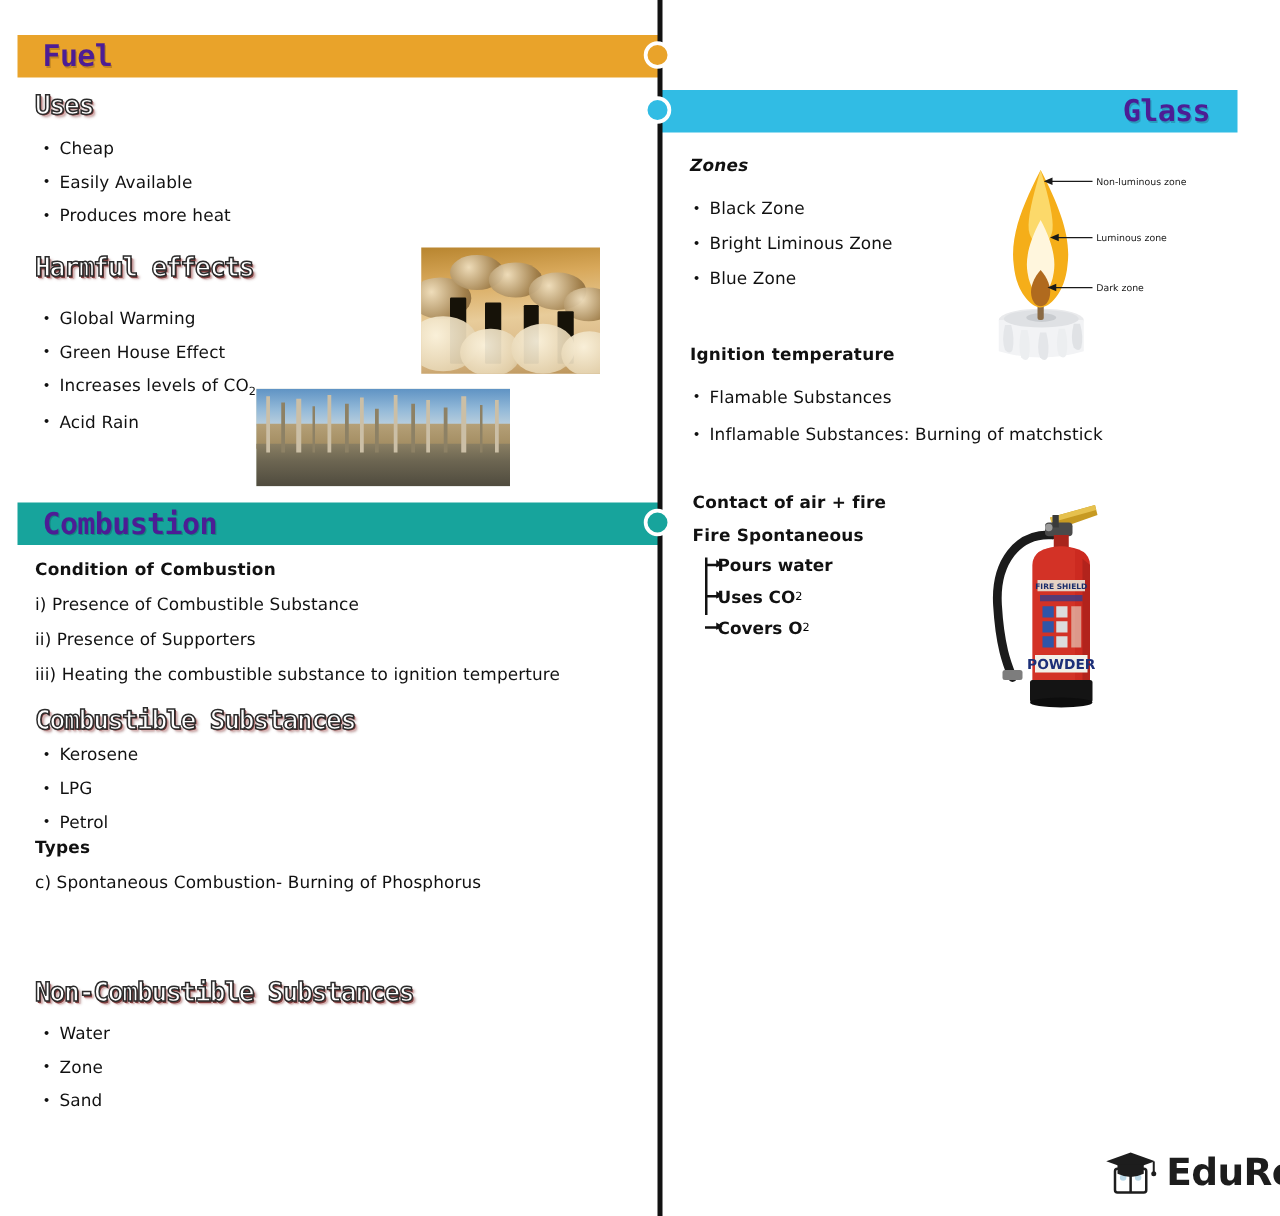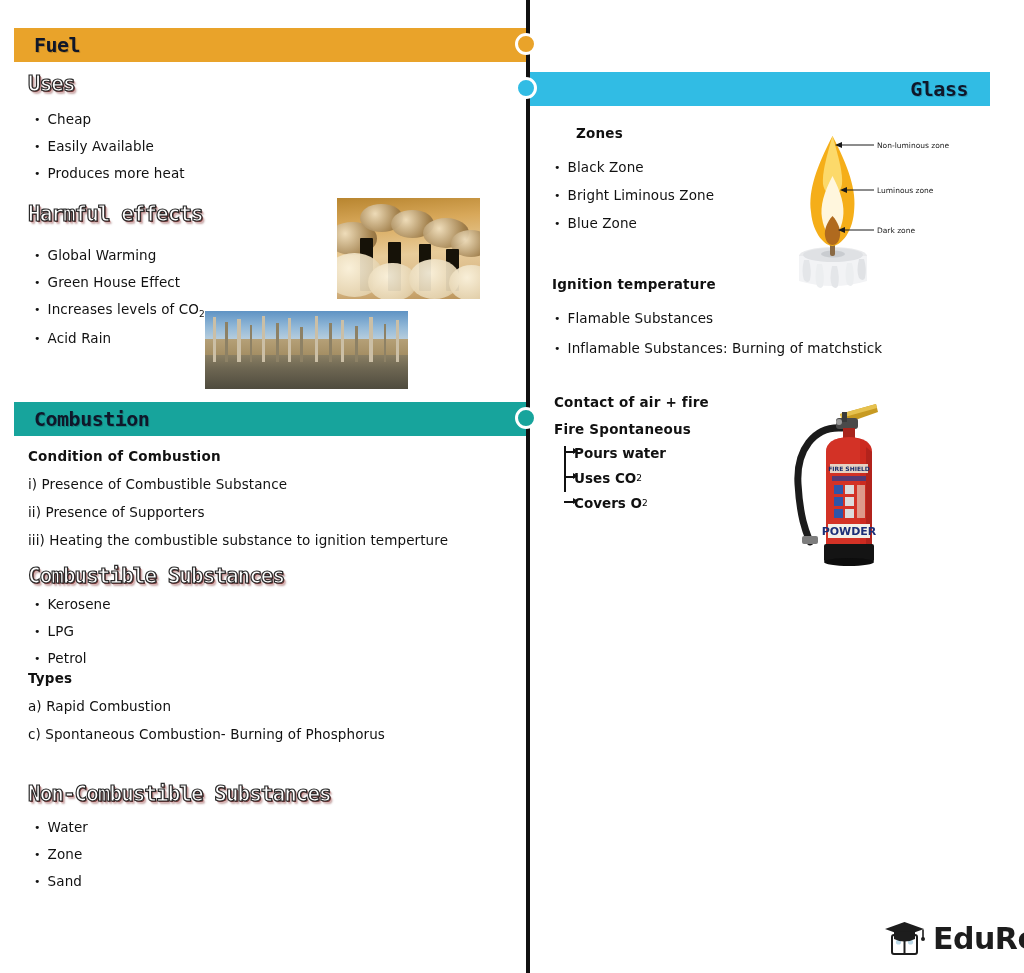--- a/index.html
+++ b/index.html
@@ -43,23 +43,23 @@
   .bar {
     position: absolute;
     height: 34px;
     display: flex;
     align-items: center;
     z-index: 4;
   }
   .bar .bar-title {
     font-family: "DejaVu Sans Mono", monospace;
     font-weight: bold;
-    font-size: 20px;
+    font-size: 24px;
     letter-spacing: -0.5px;
-    color: #0f172a;
+    color: #4c1d95;
     text-shadow: 1px 1px 0 rgba(0,0,0,0.18);
   }
   .bar-left  { left: 14px; width: 514px; padding-left: 20px; justify-content: flex-start; }
   .bar-right { left: 528px; width: 462px; padding-right: 22px; justify-content: flex-end; }
 
   
   .deco-head {
     font-family: "DejaVu Sans Mono", monospace;
     font-weight: bold;
     font-size: 21px;
@@ -283,39 +283,38 @@
     <div class="deco-head">Combustible Substances</div>
   </div>
   <div class="abs" style="left:34px; top:596px;">
     <div class="item bullet">Kerosene</div>
     <div class="item bullet" style="margin-top:11px;">LPG</div>
     <div class="item bullet" style="margin-top:11px;">Petrol</div>
   </div>
 
   <div class="abs" style="left:28px; top:670px;">
     <div class="sub-head">Types</div>
-    <div class="item" style="margin-top:12px;">a) Rapid Combustion</div>
     <div class="item" style="margin-top:12px;">c) Spontaneous Combustion- Burning of Phosphorus</div>
   </div>
 
   <div class="abs" style="left:28px; top:782px;">
     <div class="deco-head">Non-Combustible Substances</div>
   </div>
   <div class="abs" style="left:34px; top:819px;">
     <div class="item bullet">Water</div>
     <div class="item bullet" style="margin-top:11px;">Zone</div>
     <div class="item bullet" style="margin-top:11px;">Sand</div>
   </div>
 
   <div class="bar bar-right" style="top:72px; background:#31BCE4;">
     <span class="bar-title">Glass</span>
   </div>
   <div class="node" style="left:515px; top:77px; background:#31BCE4;"></div>
 
-  <div class="abs" style="left:576px; top:125px;">
+  <div class="abs" style="left:552px; top:125px;font-style:italic;">
     <div class="sub-head">Zones</div>
   </div>
   <div class="abs" style="left:554px; top:159px;">
     <div class="item bullet">Black Zone</div>
     <div class="item bullet" style="margin-top:12px;">Bright Liminous Zone</div>
     <div class="item bullet" style="margin-top:12px;">Blue Zone</div>
   </div>
 
   <div class="candle-wrap" style="left:786px; top:118px; width:230px; height:172px;">
     <svg width="230" height="172" viewBox="0 0 230 172">

